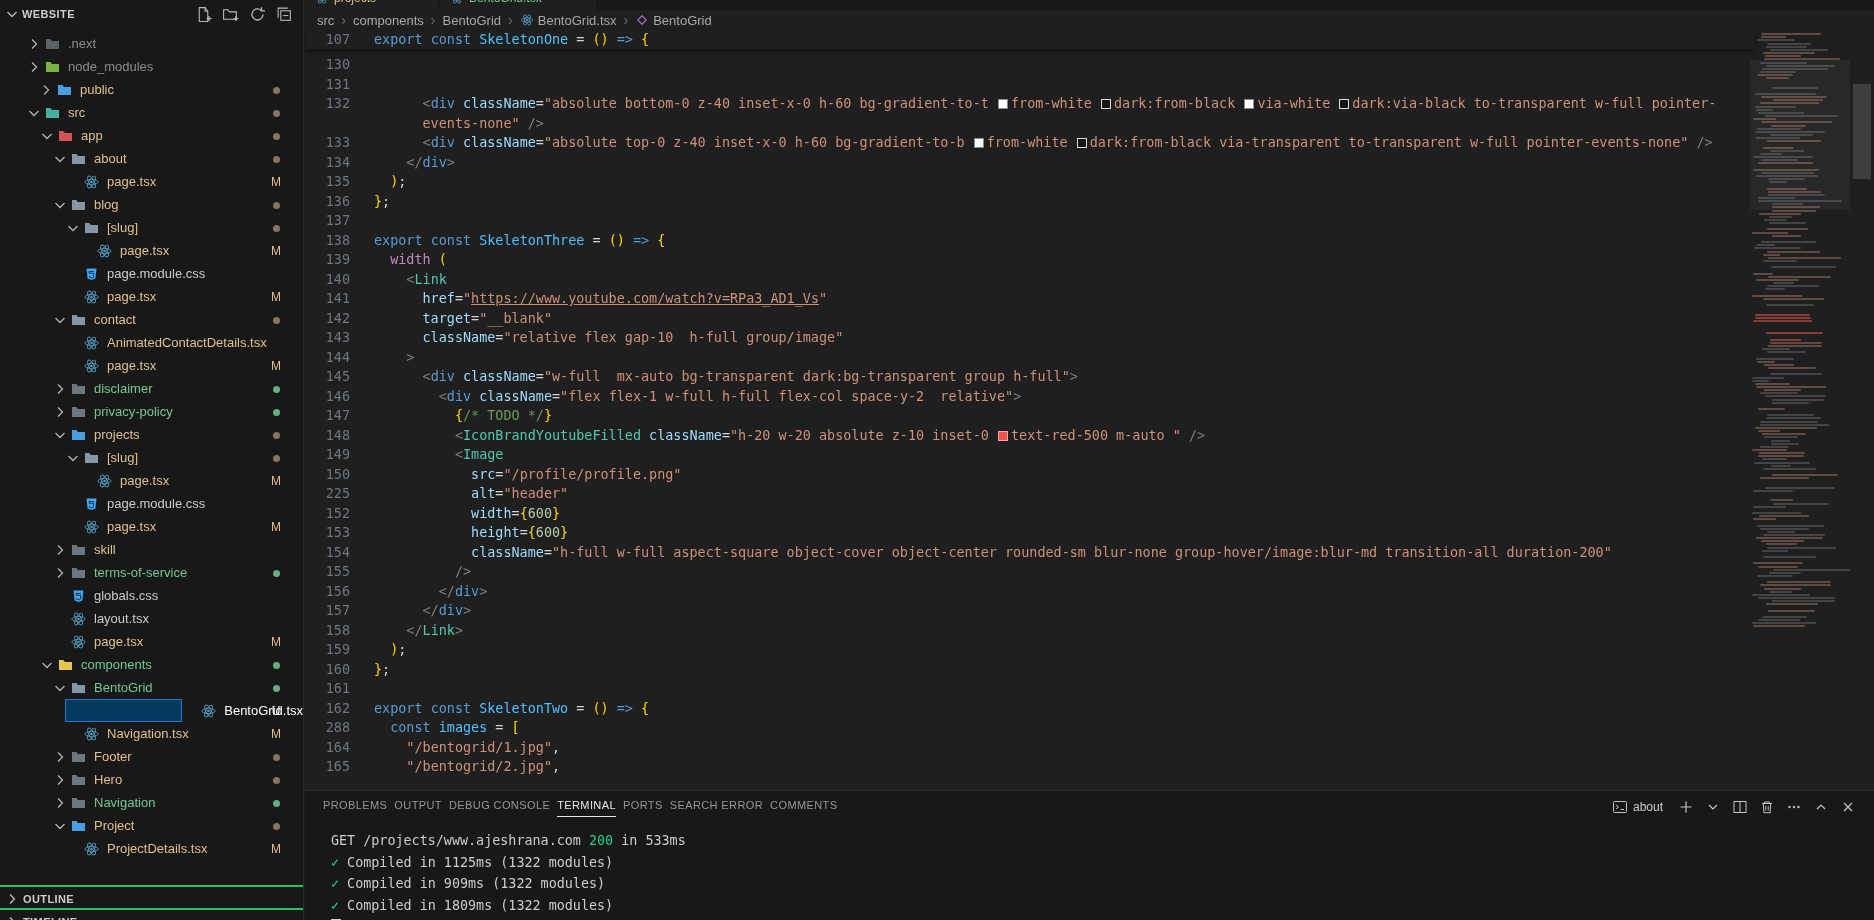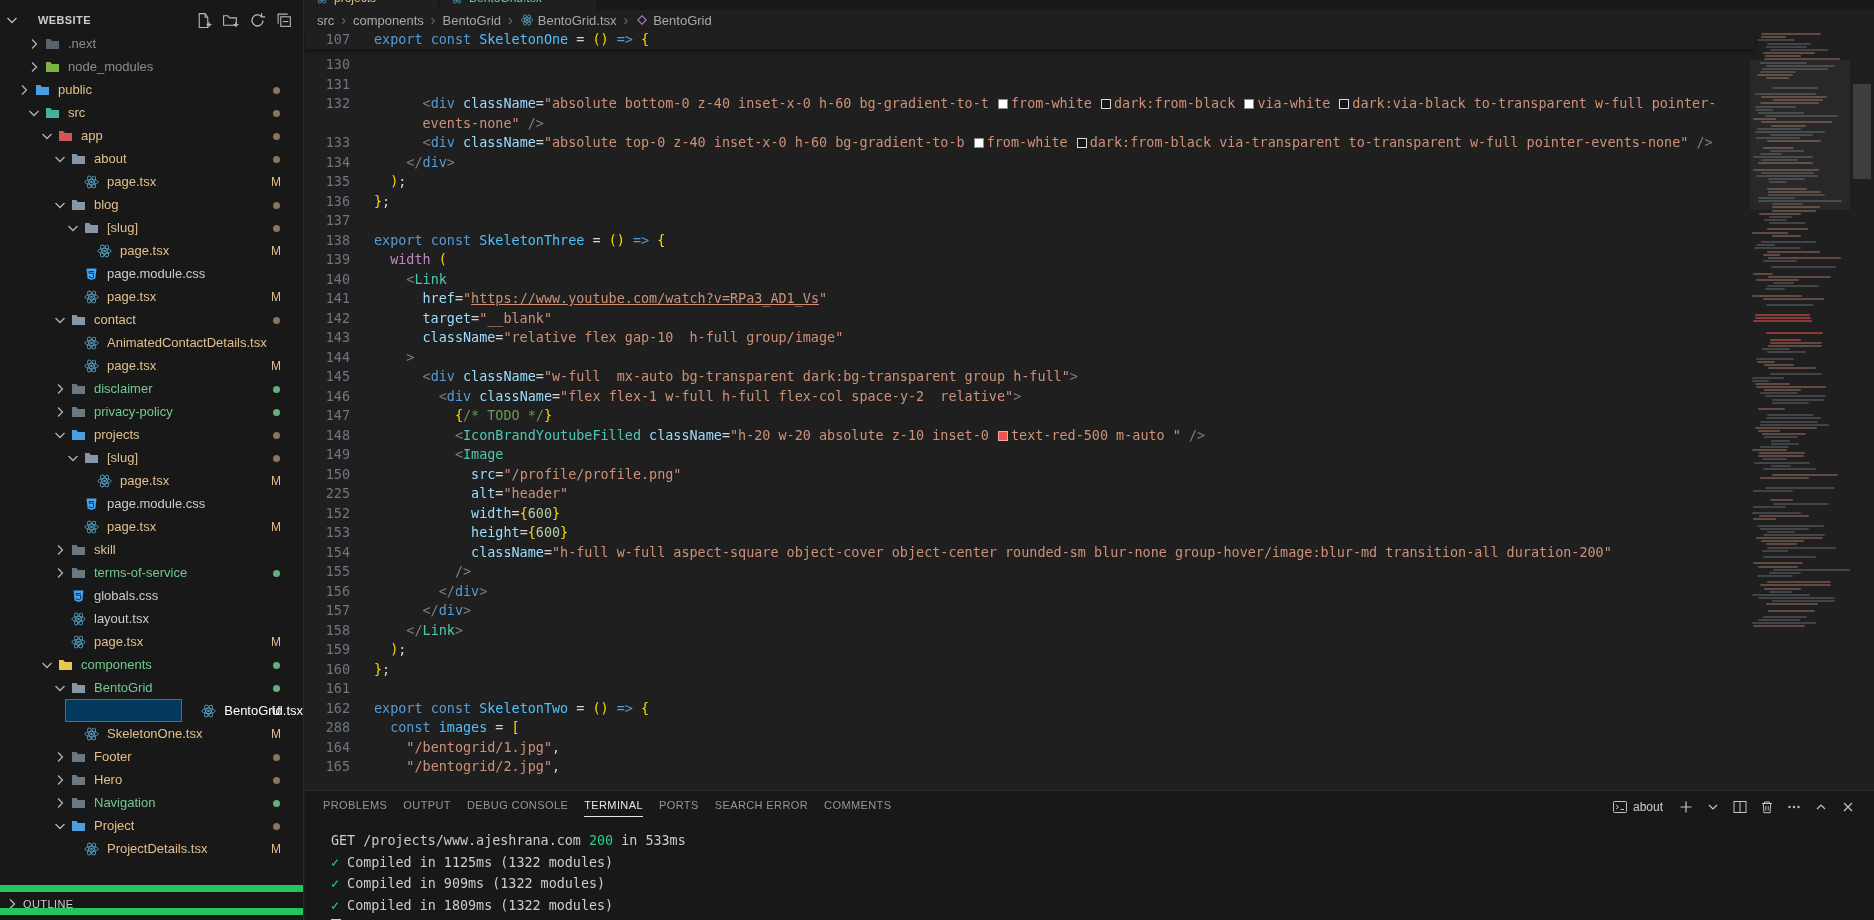--- a/index.html
+++ b/index.html
@@ -1,38 +1,38 @@
 <!DOCTYPE html>
 <html><head>
 <meta charset="utf-8">
 <style>
   html,body{margin:0;padding:0;background:#1f1f1f;}
   body{width:1874px;height:920px;overflow:hidden;position:relative;
        font-family:"Liberation Sans","DejaVu Sans",sans-serif;-webkit-font-smoothing:antialiased;}
   
   .sidebar{position:absolute;left:0;top:0;width:304px;height:920px;background:#181818;
            border-right:1px solid #2b2b2b;box-sizing:border-box;z-index:6;}
-  .sb-header{height:24px;padding-top:8px;display:flex;align-items:center;color:#cccccc;
-             font-size:11px;font-weight:bold;letter-spacing:.4px;gap:16px;}
+  .sb-header{height:24px;padding-top:2px;display:flex;align-items:center;color:#cccccc;
+             font-size:11px;font-weight:bold;letter-spacing:.4px;}
   .sb-header .hchev{width:16px;height:16px;margin-left:4px;margin-right:2px;opacity:.9}
   .sb-actions{margin-left:auto;display:flex;gap:10px;margin-right:10px;}
   .sb-actions .abtn{width:17px;height:17px;opacity:.9;cursor:pointer;}
   .tree{position:absolute;top:32px;left:0;right:0;}
   .trow{position:relative;height:23px;display:flex;align-items:center;font-size:13px;color:#cccccc;}
   .selbg{position:absolute;left:0;top:0;width:258px;height:23px;background:#04395e;
          border:1px solid #2477ce;box-sizing:border-box;z-index:0;}
   .trow>*{position:relative;z-index:1;}
   .chev{width:16px;height:16px;flex:0 0 16px;opacity:.85}
   .ficon{width:17px;height:16px;flex:0 0 17px;margin-left:2px;margin-right:7px;}
   .flabel{white-space:nowrap;}
   .badge{position:absolute;left:264px;width:24px;text-align:center;font-size:12px;z-index:1;}
   .dot{display:inline-block;width:7px;height:7px;border-radius:50%;opacity:.85}
   .c-mod{color:#e2c08d}.c-new{color:#73c991}.c-ign{color:#8c8c8c}.c-norm{color:#cccccc}.c-sel{color:#ffffff}
-  .sb-section{position:absolute;left:0;right:0;height:23px;border-top:7px solid #22c55e;
-              display:flex;align-items:center;color:#cccccc;font-weight:normal;font-size:11px;letter-spacing:.4px;background:#181818;}
+  .sb-section{position:absolute;left:0;right:0;height:23px;border-top:2px solid #22c55e;
+              display:flex;align-items:center;color:#cccccc;font-weight:bold;font-size:11px;letter-spacing:.4px;background:#181818;}
   .sb-section .hchev{width:16px;height:16px;margin:0 3px 0 4px;opacity:.9}
   
   .editor{position:absolute;left:305px;top:0;right:0;bottom:0;background:#1f1f1f;}
   .tabstrip{position:absolute;left:0;top:0;right:0;height:10px;background:#181818;overflow:hidden;}
   .etab{position:absolute;top:0;height:10px;background:#1f1f1f;overflow:hidden;}
   .etab-inner{position:absolute;top:-13px;left:10px;display:flex;align-items:center;gap:5px;font-size:12px;height:22px;}
   .etab-inner .ticon{width:14px;height:14px;}
   .breadcrumbs{position:absolute;left:0;top:10px;right:0;height:20px;display:flex;align-items:center;
                padding-left:12px;font-size:13px;color:#a9a9a9;gap:7px;}
   .bsep{color:#6f6f6f;font-size:14px;}
@@ -54,21 +54,21 @@
   .swB{background:#161616;border:1px solid #d8d8d8;}
   .swR{background:#ef5350;border:1px solid #f5a9a4;}
   
   .minimap{position:absolute;left:1445px;top:30px;width:100px;height:760px;overflow:hidden;}
   .mmrow{position:absolute;height:2px;border-radius:1px;}
   .mmview{position:absolute;left:0;right:0;top:30px;height:150px;background:rgba(150,150,150,.08);}
   .vscroll{position:absolute;right:0;top:28px;width:24px;bottom:130px;}
   .vthumb{position:absolute;left:3px;right:3px;top:56px;height:95px;background:rgba(121,121,121,.35);}
   
   .panel{position:absolute;left:0;right:0;top:790px;bottom:0;background:#181818;border-top:1px solid #2b2b2b;z-index:5;}
-  .panel-tabs{display:flex;gap:16px;padding:8px 0 0 18px;font-size:11px;letter-spacing:.4px;color:#969696;}
+  .panel-tabs{display:flex;gap:7px;padding:8px 0 0 18px;font-size:11px;letter-spacing:.4px;color:#969696;}
   .ptab{cursor:pointer;padding-bottom:5px;white-space:nowrap;}
   .ptab.active{color:#e7e7e7;border-bottom:1px solid #e7e7e7;}
   .panel-toolbar{position:absolute;right:18px;top:8px;display:flex;align-items:center;gap:11px;color:#cccccc;}
   .pt-icon{width:16px;height:16px;opacity:.95;cursor:pointer;}
   .shellbadge{display:flex;align-items:center;gap:5px;font-size:12px;color:#cccccc;margin-right:4px;cursor:pointer;}
   .term{padding:13px 0 0 26px;font-family:"DejaVu Sans Mono","DejaVu Sans",monospace;font-size:13.4px;
         line-height:21.5px;color:#cccccc;}
   .tg{color:#23d18b}
   .cursor{display:inline-block;width:8px;height:15px;border:1px solid #cccccc;vertical-align:middle;}
 </style>
@@ -116,21 +116,21 @@
       <div class="trow" style="padding-left:26px">
 
     <span class="chev"><svg viewBox="0 0 16 16" width="100%" height="100%" fill="none" xmlns="http://www.w3.org/2000/svg">
             <path d="M6 3.5l4.5 4.5L6 12.5" stroke="#cccccc" stroke-width="1.3"></path>
           </svg></span>
     <span class="ficon"><svg viewBox="0 0 16 16" width="100%" height="100%" fill="none" xmlns="http://www.w3.org/2000/svg">
             <path d="M1.5 3h4.3l1.6 2h7.1v8H1.5z" fill="#7cb342"></path>
           </svg></span>
     <span class="flabel c-ign">node_modules</span>
     </div>
-      <div class="trow" style="padding-left:16px">
+      <div class="trow" style="padding-left:38px">
 
     <span class="chev"><svg viewBox="0 0 16 16" width="100%" height="100%" fill="none" xmlns="http://www.w3.org/2000/svg">
             <path d="M6 3.5l4.5 4.5L6 12.5" stroke="#cccccc" stroke-width="1.3"></path>
           </svg></span>
     <span class="ficon"><svg viewBox="0 0 16 16" width="100%" height="100%" fill="none" xmlns="http://www.w3.org/2000/svg">
             <path d="M1.5 3h4.3l1.6 2h7.1v8H1.5z" fill="#4a9fe3"></path>
           </svg></span>
     <span class="flabel c-mod">public</span>
     <span class="badge"><span class="dot" style="background:#9d8568"></span></span>
       </div>
@@ -456,21 +456,21 @@
 
     <span class="chev"></span>
     <span class="ficon"><svg viewBox="0 0 16 16" width="100%" height="100%" fill="none" xmlns="http://www.w3.org/2000/svg">
             <g stroke="#519aba" stroke-width="0.9">
               <ellipse cx="8" cy="8" rx="6.6" ry="2.5"></ellipse>
               <ellipse cx="8" cy="8" rx="6.6" ry="2.5" transform="rotate(60 8 8)"></ellipse>
               <ellipse cx="8" cy="8" rx="6.6" ry="2.5" transform="rotate(120 8 8)"></ellipse>
             </g>
             <circle cx="8" cy="8" r="1.3" fill="#519aba"></circle>
           </svg></span>
-    <span class="flabel c-mod">SkeletonOne.tsx</span>
+    <span class="flabel c-mod">Navigation.tsx</span>
     <span class="badge c-mod">M</span>
       </div>
       <div class="trow" style="padding-left:52px">
 
     <span class="chev"><svg viewBox="0 0 16 16" width="100%" height="100%" fill="none" xmlns="http://www.w3.org/2000/svg">
             <path d="M6 3.5l4.5 4.5L6 12.5" stroke="#cccccc" stroke-width="1.3"></path>
           </svg></span>
     <span class="ficon"><svg viewBox="0 0 16 16" width="100%" height="100%" fill="none" xmlns="http://www.w3.org/2000/svg">
             <path d="M1.5 3h4.3l1.6 2h7.1v8H1.5z" fill="#6d7780"></path>
           </svg></span>

